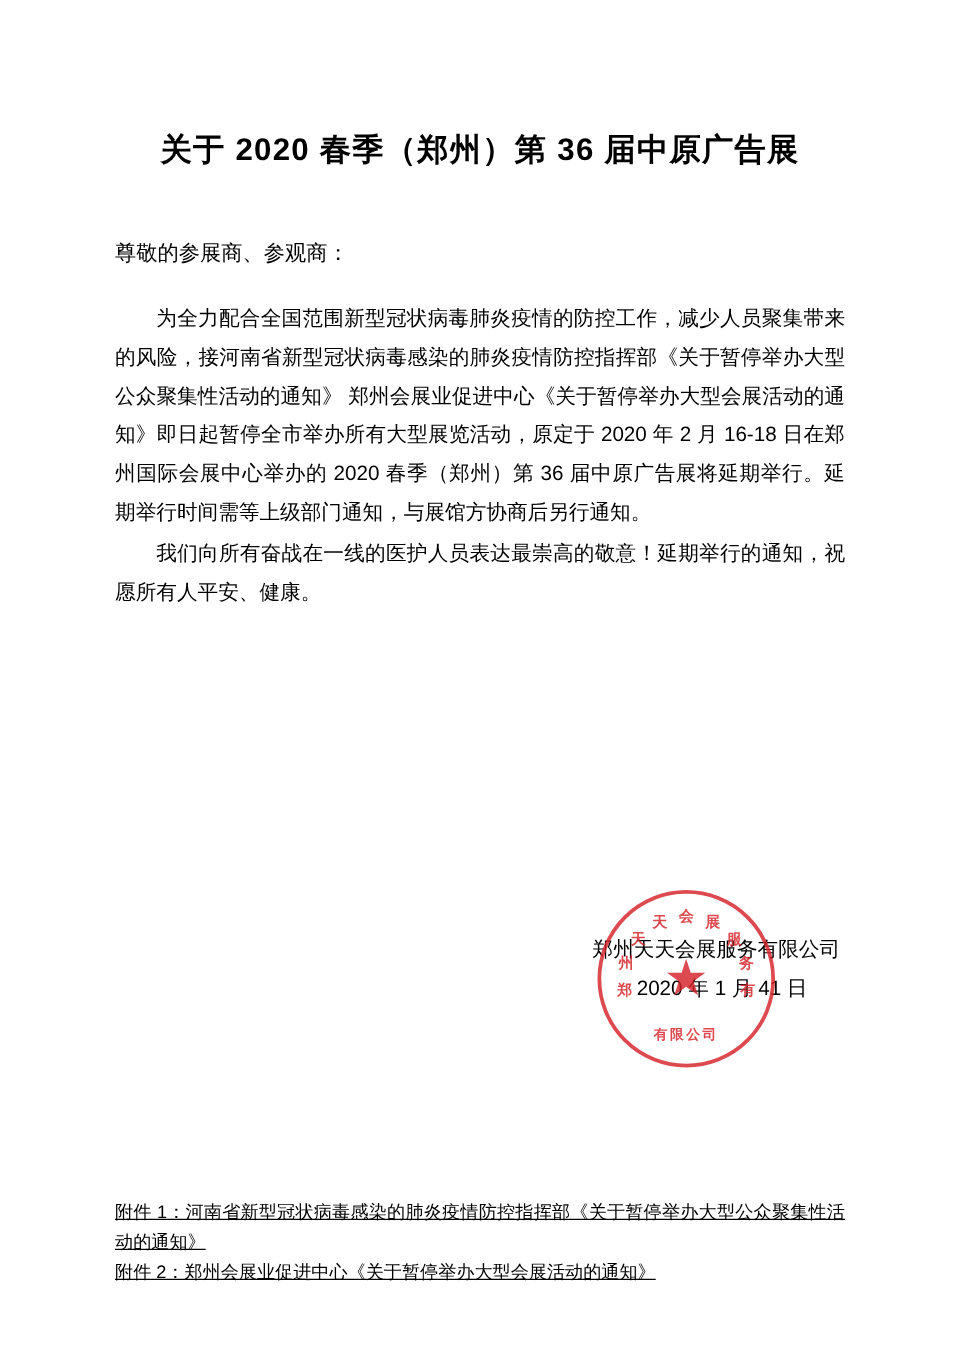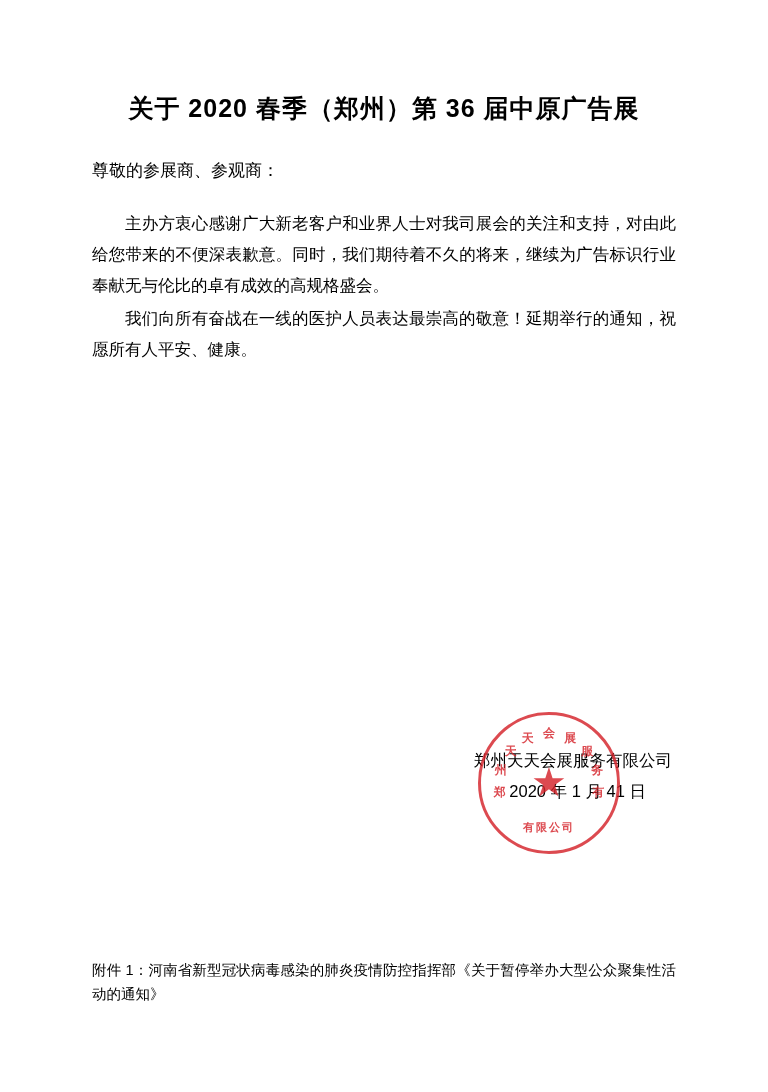--- a/index.html
+++ b/index.html
@@ -13,36 +13,36 @@
     font-family: "Liberation Serif", "DejaVu Serif", serif;
     color: #000000;
     position: relative;
     overflow: hidden;
   }
   .page {
     position: relative;
     width: 768px;
     height: 916px;
     box-sizing: border-box;
-    padding: 0 92px;
+    padding: 12px 92px;
   }
   .doc-title {
     text-align: center;
     font-family: "Liberation Sans", "DejaVu Sans", sans-serif;
     font-weight: bold;
     font-size: 25px;
     line-height: 52px;
     letter-spacing: 1px;
     padding-top: 82px;
   }
   .doc-title .line2 {
     display: block;
   }
   .salutation {
-    margin-top: 22px;
+    margin-top: 42px;
     font-size: 17px;
     line-height: 30px;
     font-family: "Liberation Sans", "DejaVu Sans", sans-serif;
   }
   .body-text {
     margin-top: 22px;
   }
   .body-text p {
     margin: 0 0 2px 0;
     font-size: 16.5px;
@@ -129,35 +129,36 @@
     right: 92px;
     top: 958px;
     font-family: "Liberation Sans", "DejaVu Sans", sans-serif;
     font-size: 14.5px;
     line-height: 24px;
   }
   .attachments p {
     margin: 0;
     text-align: justify;
     text-justify: inter-ideograph;
+    text-decoration: underline;
   }
 </style>
 </head>
 <body>
 
 <div class="page">
 
   <div class="doc-title">
     <span class="line1">关于 2020 春季（郑州）第 36 届中原广告展</span>
   </div>
 
   <div class="salutation">尊敬的参展商、参观商：</div>
 
   <div class="body-text">
-    <p>主办方衷心感谢广大新老客户和业界人士对我司展会的关注和支持，对由此给您带来的不便深表歉意。同时，我们期待着不久的将来，继续为广告标识行业奉献无与伦比的卓有成效的高规格盛会。</p>
+    <p>为全力配合全国范围新型冠状病毒肺炎疫情的防控工作，减少人员聚集带来的风险，接河南省新型冠状病毒感染的肺炎疫情防控指挥部《关于暂停举办大型公众聚集性活动的通知》 郑州会展业促进中心《关于暂停举办大型会展活动的通知》即日起暂停全市举办所有大型展览活动，原定于 2020 年 2 月 16-18 日在郑州国际会展中心举办的 2020 春季（郑州）第 36 届中原广告展将延期举行。延期举行时间需等上级部门通知，与展馆方协商后另行通知。</p>
     <p>我们向所有奋战在一线的医护人员表达最崇高的敬意！延期举行的通知，祝愿所有人平安、健康。</p>
   </div>
 
   <div class="signature-block">
     <span class="sig-company">郑州天天会展服务有限公司</span>
     <span class="sig-date">2020 年 1 月 41 日</span>
   </div>
 
   <div class="seal">
     <div class="seal-top-text">
@@ -170,15 +171,16 @@
       <span class="seal-char" style="transform: rotate(50deg) translate(0,-50px) rotate(-50deg);">服</span>
       <span class="seal-char" style="transform: rotate(75deg) translate(0,-50px) rotate(-75deg);">务</span>
       <span class="seal-char" style="transform: rotate(100deg) translate(0,-50px) rotate(-100deg);">有</span>
     </div>
     <div class="star">★</div>
     <div class="seal-bottom-text">有限公司</div>
   </div>
 
   <div class="attachments">
     <p>附件 1：河南省新型冠状病毒感染的肺炎疫情防控指挥部《关于暂停举办大型公众聚集性活动的通知》</p>
+    <p>附件 2：郑州会展业促进中心《关于暂停举办大型会展活动的通知》</p>
   </div>
 
 </div>
 
 </body></html>

